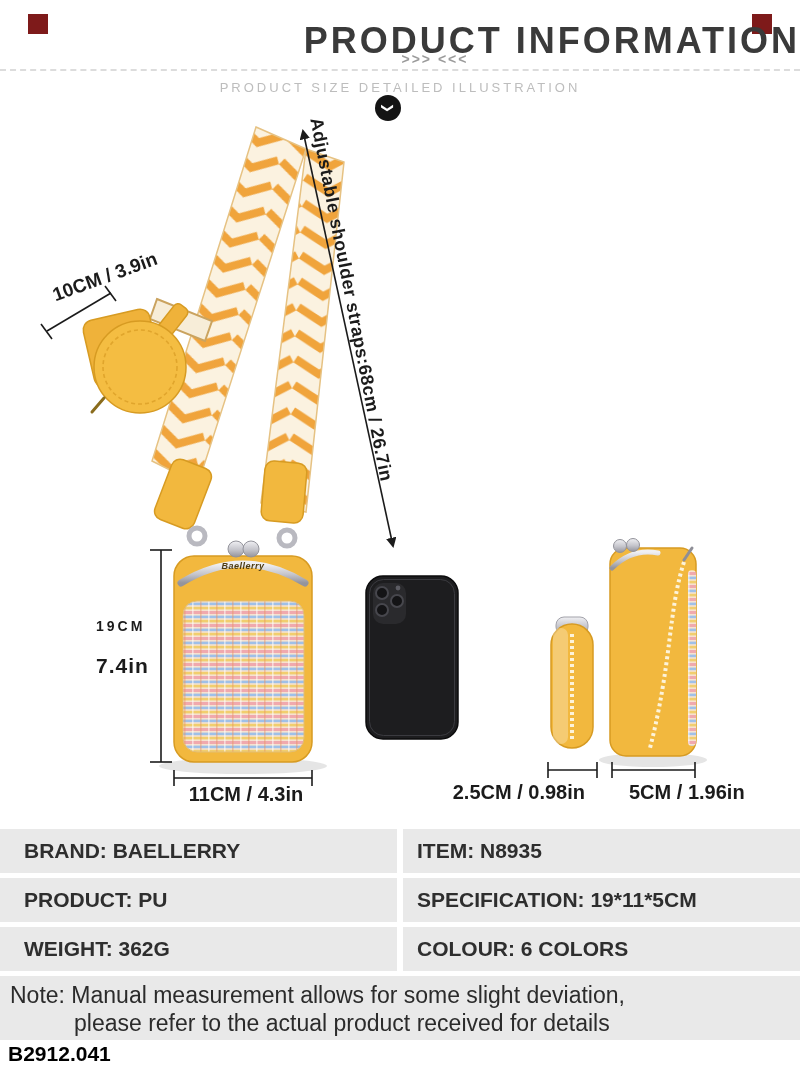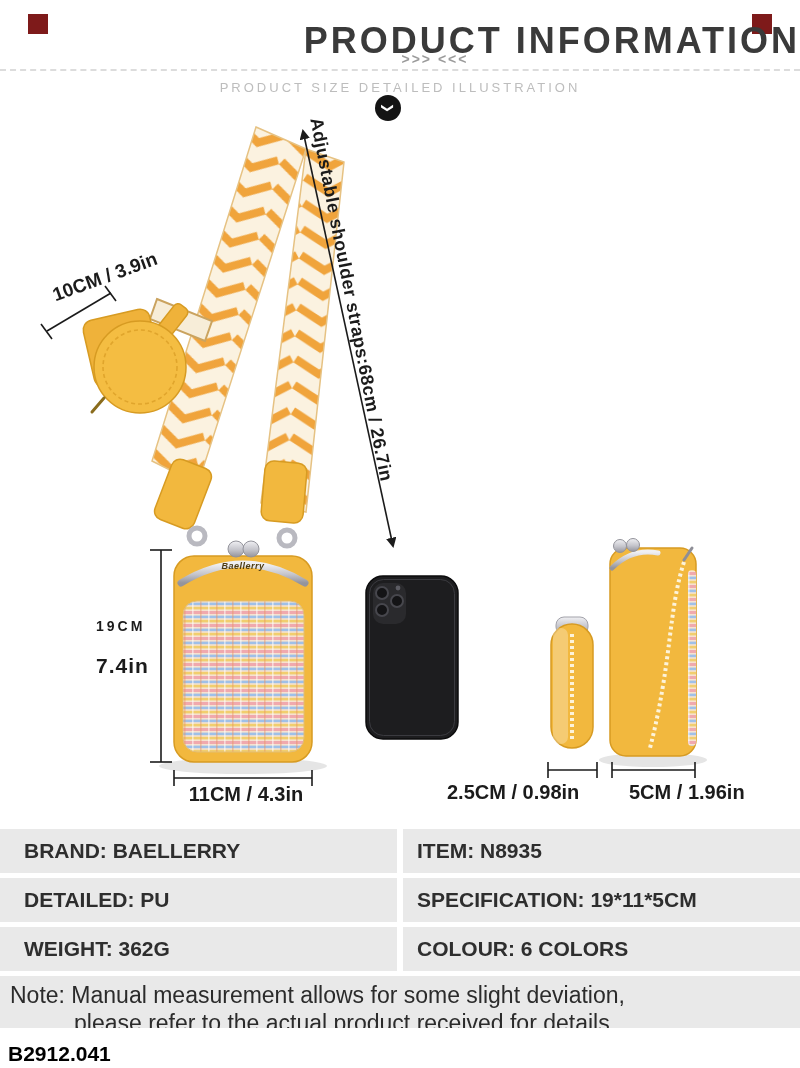--- a/index.html
+++ b/index.html
@@ -14,29 +14,29 @@
   .subtitle{position:absolute;top:80px;left:0;width:100%;text-align:center;font-size:13px;font-weight:normal;letter-spacing:3px;color:var(--subtitle_gray,#bdbdbd);}
   .scroll-circle{position:absolute;top:95px;left:375px;width:26px;height:26px;border-radius:50%;background:#141414;display:flex;align-items:center;justify-content:center;}
   .scroll-circle span{color:#fff;font-size:12px;font-weight:bold;transform:rotate(90deg);display:inline-block;line-height:1;}
   .illustration{position:absolute;top:0;left:0;}
   .m-label{position:absolute;font-weight:bold;font-size:20px;color:#1b1b1b;white-space:nowrap;}
   .strap-label{left:326px;top:116px;transform:rotate(79deg);transform-origin:0 0;font-size:18px;letter-spacing:0.5px;}
   .purse-label{left:30px;top:266px;width:150px;text-align:center;transform:rotate(-20deg);font-size:19px;}
   .height-cm{left:96px;top:618px;letter-spacing:3px;font-size:14px;}
   .height-in{left:96px;top:654px;letter-spacing:1px;font-size:21px;}
   .width-label{left:148px;top:783px;width:196px;text-align:center;}
-  .thickness-label{left:447px;top:781px;width:175px;text-align:left;}
+  .thickness-label{left:410px;top:781px;width:175px;text-align:right;}
   .wallet-label{left:629px;top:781px;width:140px;}
   .bag-logo{position:absolute;left:206px;top:561px;width:74px;text-align:center;font-size:9px;font-weight:bold;font-style:italic;color:#4e3c12;letter-spacing:0.5px;}
   .spec-table{position:absolute;top:829px;left:0;width:100%;}
   .spec-row{display:flex;gap:6px;margin-bottom:5px;}
   .cell{background:var(--table_bg,#e9e9e9);height:44px;display:flex;align-items:center;font-weight:bold;font-size:21px;color:#2e2e2e;box-sizing:border-box;}
   .cell-left{width:397px;padding-left:24px;}
   .cell-right{flex:1;padding-left:14px;}
-  .note-block{background:var(--table_bg,#e9e9e9);height:52px;padding:5px 10px 0;box-sizing:border-box;font-size:23px;color:#2b2b2b;line-height:28px;overflow:hidden;}
+  .note-block{background:var(--table_bg,#e9e9e9);height:64px;padding:5px 10px 0;box-sizing:border-box;font-size:23px;color:#2b2b2b;line-height:28px;overflow:hidden;}
   .note-line2{margin-left:64px;}
   .sku{position:absolute;left:8px;top:1042px;font-size:21px;font-weight:600;color:#000;}
 </style>
 </head>
 <body>
 
 <div class="page">
 
   <div class="corner-square sq-left"></div>
   <div class="corner-square sq-right"></div>
@@ -159,21 +159,21 @@
   <div class="m-label thickness-label">2.5CM / 0.98in</div>
   <div class="m-label wallet-label">5CM / 1.96in</div>
   <div class="bag-logo">Baellerry</div>
 
   <div class="spec-table">
     <div class="spec-row">
       <div class="cell cell-left">BRAND: BAELLERRY</div>
       <div class="cell cell-right">ITEM: N8935</div>
     </div>
     <div class="spec-row">
-      <div class="cell cell-left">DETAILED: PU</div>
+      <div class="cell cell-left">PRODUCT: PU</div>
       <div class="cell cell-right">SPECIFICATION: 19*11*5CM</div>
     </div>
     <div class="spec-row">
       <div class="cell cell-left">WEIGHT: 362G</div>
       <div class="cell cell-right">COLOUR: 6 COLORS</div>
     </div>
     <div class="note-block">
       <div class="note-line1">Note: Manual measurement allows for some slight deviation,</div>
       <div class="note-line2">please refer to the actual product received for details</div>
     </div>

